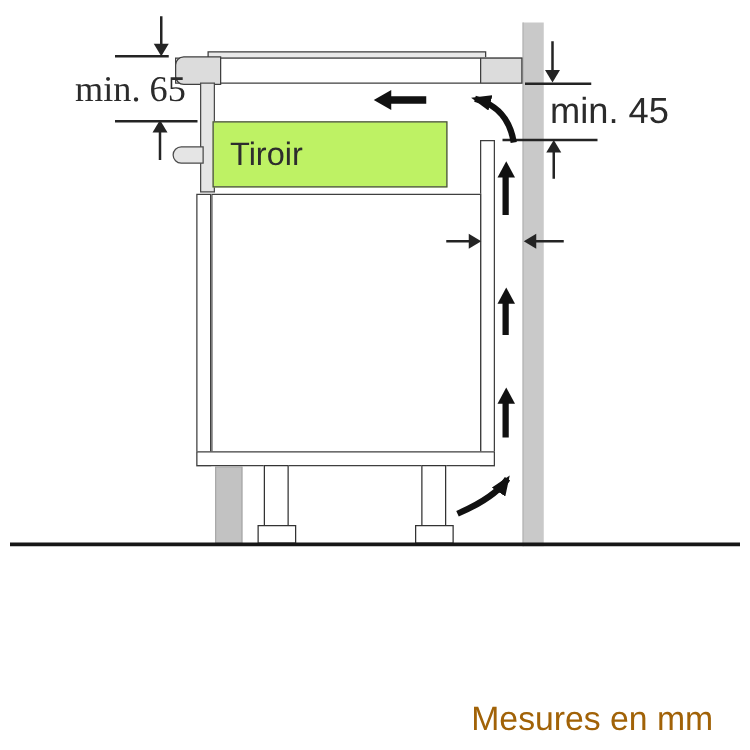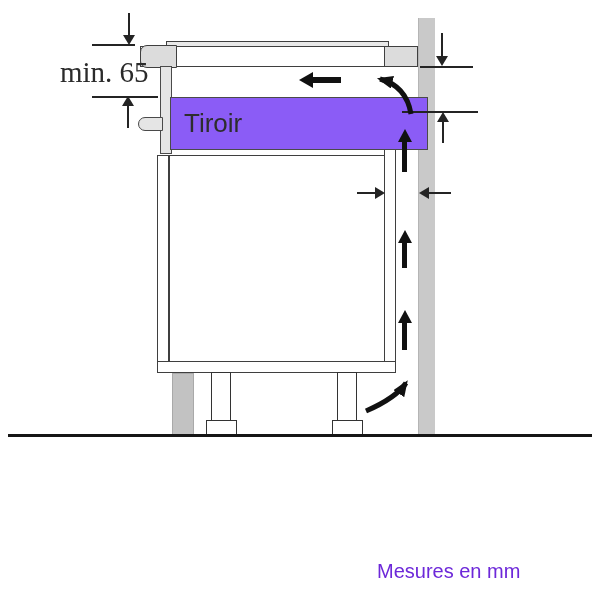--- a/index.html
+++ b/index.html
@@ -14,21 +14,21 @@
   .floor       { left:8px;   top:434px; width:584px; height:3px;   background:#161616; }
 
   .glass-strip { left:166px; top:41px;  width:223px; height:6px;  background:#e9e9e9; border:1px solid #3f3f3f; }
   .hob-body    { left:140px; top:46px;  width:278px; height:21px; background:#ffffff; border:1.5px solid #3f3f3f; }
   .hob-capL    { left:140px; top:45px;  width:37px;  height:23px; background:#dcdcdc; border:1.5px solid #3f3f3f; border-radius:7px 0 0 7px; }
   .hob-capR    { left:384px; top:46px;  width:34px;  height:21px; background:#dcdcdc; border:1.5px solid #3f3f3f; }
 
   .hang-strip  { left:160px; top:66px;  width:12px;  height:88px; background:#e5e5e5; border:1.5px solid #4a4a4a; }
   .clamp-tab   { left:138px; top:117px; width:25px;  height:14px; background:#e5e5e5; border:1.5px solid #4a4a4a; border-radius:7px 0 0 7px; }
 
-  .drawer      { left:170px; top:97px;  width:258px; height:53px; background:#8b5cf6; border:1.5px solid #4a4a4a;
+  .drawer      { left:170px; top:97px;  width:188px; height:53px; background:#bef264; border:1.5px solid #4a4a4a;
                  display:flex; align-items:center; padding-left:13px; font-size:26px; color:#2d2d2d; }
 
   .panelR      { left:384px; top:112px; width:12px;  height:261px; background:#ffffff; border:1.5px solid #3f3f3f; }
   .panelL      { left:157px; top:155px; width:12px;  height:218px; background:#ffffff; border:1.5px solid #3f3f3f; }
   .interior    { left:169px; top:155px; width:216px; height:208px; background:#ffffff; border:1.5px solid #3f3f3f; }
   .bottomband  { left:157px; top:361px; width:239px; height:12px;  background:#ffffff; border:1.5px solid #3f3f3f; }
   .plinth      { left:172px; top:373px; width:22px;  height:62px;  background:#c2c2c2; border:1px solid #a9a9a9; }
 
   .leg  { background:#ffffff; border:1.5px solid #333; }
   .leg1 { left:211px; top:372px; width:20px; height:50px; }
@@ -54,21 +54,21 @@
   
   .flow-stem-h { height:6px; background:#111; }
   .flow-stem-v { width:5px;  background:#111; }
   .flow-tri-left { border-top:8px solid transparent; border-bottom:8px solid transparent; border-right:14px solid #111; }
   .flow-tri-up   { border-left:7px solid transparent; border-right:7px solid transparent; border-bottom:13px solid #111; }
 
   .dim-label { font-size:29px; color:#2b2b2b; white-space:pre; }
   .lbl-65 { left:60px;  top:56px;font-family:Liberation Serif, serif;  }
   .lbl-45 { left:440px; top:73px;  }
   .lbl-20 { left:282px; top:199px; }
-  .footer-label { left:377px; top:560px; font-size:20px; color:#6d28d9; white-space:pre; }
+  .footer-label { left:377px; top:560px; font-size:27px; color:#a16207; white-space:pre; }
 
   svg.overlay { position:absolute; left:0; top:0; pointer-events:none; }
 </style>
 </head>
 <body>
 
 <div class="stage">
 
   <div class="abs wall"></div>
   <div class="abs glass-strip"></div>
@@ -101,20 +101,21 @@
   <div class="abs stem-v" style="left:127px; top:104px; height:24px;"></div>
   <div class="abs tri tri-up" style="left:122px; top:96px;"></div>
   <div class="abs dim-label lbl-65">min. 65</div>
 
   <div class="abs dline dl-45t"></div>
   <div class="abs dline dl-45b"></div>
   <div class="abs stem-v" style="left:441px; top:33px; height:24px;"></div>
   <div class="abs tri tri-down" style="left:436px; top:56px;"></div>
   <div class="abs stem-v" style="left:442px; top:120px; height:23px;"></div>
   <div class="abs tri tri-up" style="left:437px; top:112px;"></div>
+  <div class="abs dim-label lbl-45">min. 45</div>
 
   <div class="abs stem-h" style="left:357px; top:192px; width:20px;"></div>
   <div class="abs tri tri-right" style="left:375px; top:187px;"></div>
   <div class="abs stem-h" style="left:427px; top:192px; width:24px;"></div>
   <div class="abs tri tri-left" style="left:419px; top:187px;"></div>
 
   <div class="abs flow-stem-h" style="left:311px; top:77px; width:30px;"></div>
   <div class="abs tri flow-tri-left" style="left:299px; top:72px;"></div>
 
   <div class="abs tri flow-tri-up" style="left:398px; top:129px;"></div>

